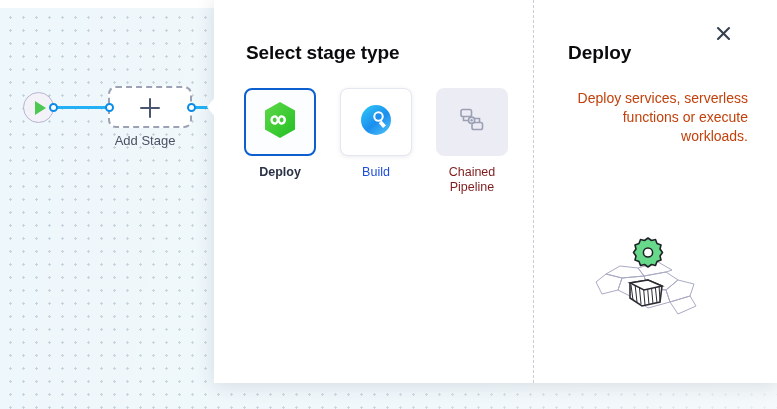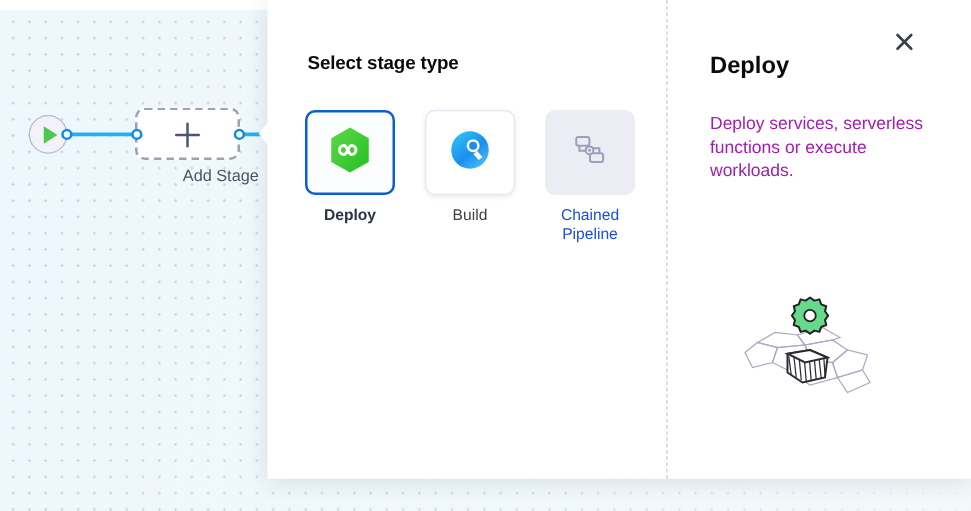--- a/index.html
+++ b/index.html
@@ -110,21 +110,21 @@
     background: #4c5570;
     border-radius: 1px;
   }
   .plus-h { left: 30px; top: 19px; width: 20px; height: 2px; }
   .plus-v { left: 39px; top: 10px; width: 2px; height: 20px; }
 
   .add-stage-label {
     position: absolute;
     left: 83px; top: 133px;
     width: 124px;
-    text-align: right;
+    text-align: center;
     font-size: 13px;
     color: #4a5264;
   }
 
   
   .modal {
     position: absolute;
     left: 214px; top: 0;
     width: 563px; height: 383px;
     background: #ffffff;
@@ -146,21 +146,21 @@
     left: 319px; top: 0;
     width: 0;
     height: 383px;
     border-left: 1px dashed #c7ccd6;
   }
 
   
   .panel-title {
     position: absolute;
     left: 32px; top: 42px;
-    font-size: 15px;
+    font-size: 19px;
     font-weight: bold;
     color: #0b0b0d;
     letter-spacing: -0.1px;
   }
 
   .grid {
     position: absolute;
     left: 30px; top: 88px;
     width: 270px;
   }
@@ -193,43 +193,44 @@
   .stage-card.muted {
     background: #ececf4;
     border: 1px solid #ececf4;
     box-shadow: none;
   }
   .stage-label {
     margin-top: 9px;
     text-align: center;
     font-size: 12.5px;
     line-height: 15px;
-    color: #404040;
+    color: #1d4ed8;
   }
   .stage-label.bold {
     font-weight: bold;
     color: #2b3245;
   }
-  .stage-label.muted-text { color: #1d4ed8; }
+  .stage-label.muted-text { color: #7f1d1d; }
 
   
   .detail-title {
     position: absolute;
     left: 354px; top: 42px;
     font-size: 19px;
     font-weight: bold;
     color: #0b0b0d;
   }
   .detail-desc {
     position: absolute;
     left: 354px; top: 89px;
     width: 180px;
     font-size: 14px;
     line-height: 19px;
-    color: #a21caf;
+    color: #c2410c;
+    text-align: right;
   }
   .illustration {
     position: absolute;
     left: 360px; top: 228px;
     width: 140px; height: 100px;
   }
 
   .close-btn {
     position: absolute;
     left: 496px; top: 20px;

